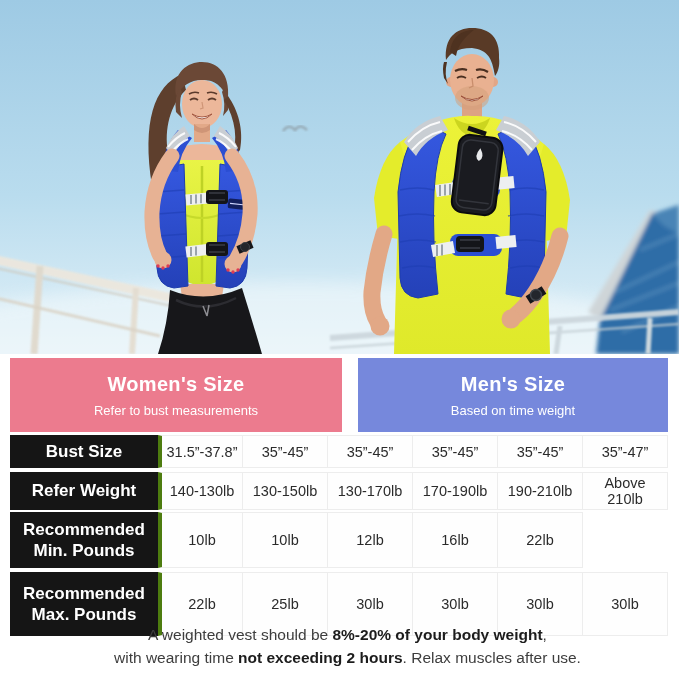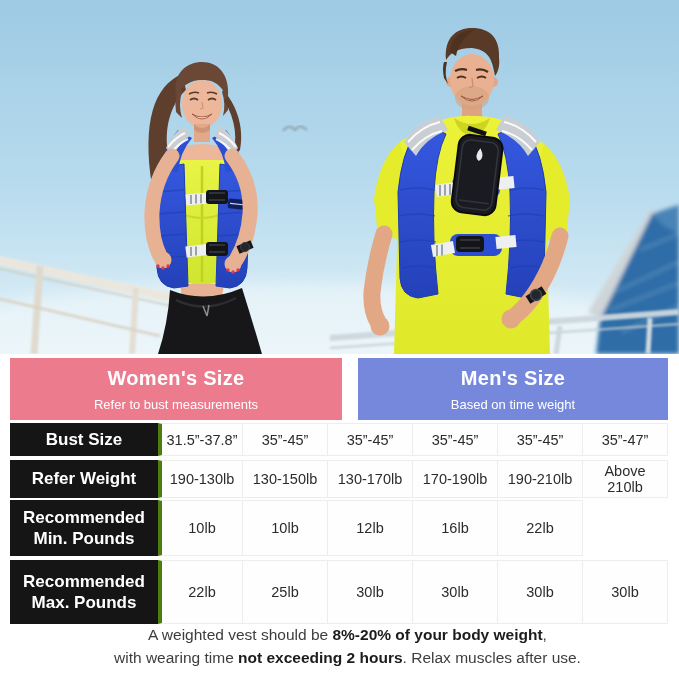--- a/index.html
+++ b/index.html
@@ -4,21 +4,21 @@
 <style>
   * { margin:0; padding:0; box-sizing:border-box; }
   html,body { background:#fff; }
   body { font-family:"Liberation Sans", sans-serif; }
   .page { position:relative; width:679px; height:675px; background:#ffffff; overflow:hidden; }
 
   .photo-wrap { position:absolute; top:0; left:0; width:679px; height:354px; }
   .photo-wrap svg { display:block; }
 
   .size-table { position:absolute; left:10px; top:358px; width:658px; }
-  .group-headers { display:flex; gap:16px; height:62px; }
+  .group-headers { display:flex; gap:16px; height:74px; }
   .gh { display:flex; flex-direction:column; justify-content:center; align-items:center; color:#fff; text-align:center; }
   .gh-women { width:332px; background:#ec7b8e; }
   .gh-men { flex:1; background:#7688dc; }
   .gh-title { font-size:20px; font-weight:700; letter-spacing:.3px; }
   .gh-sub { font-size:13px; margin-top:7px; }
 
   .rows { margin-top:3px; display:flex; flex-direction:column; gap:4px; }
   .t-row { display:grid; grid-template-columns:148px repeat(6,1fr); }
   .t-row.r1 { height:33px; } .t-row.r2 { height:36px; }
   .t-row.r3 { height:56px; } .t-row.r4 { height:64px; }
@@ -229,21 +229,21 @@
         <div class="label-cell">Bust Size</div>
         <div class="data-cell">31.5”-37.8”</div>
         <div class="data-cell">35”-45”</div>
         <div class="data-cell">35”-45”</div>
         <div class="data-cell">35”-45”</div>
         <div class="data-cell">35”-45”</div>
         <div class="data-cell">35”-47”</div>
       </div>
       <div class="t-row r2">
         <div class="label-cell">Refer Weight</div>
-        <div class="data-cell">190-130lb</div>
+        <div class="data-cell">140-130lb</div>
         <div class="data-cell">130-150lb</div>
         <div class="data-cell">130-170lb</div>
         <div class="data-cell">170-190lb</div>
         <div class="data-cell">190-210lb</div>
         <div class="data-cell">Above 210lb</div>
       </div>
       <div class="t-row r3">
         <div class="label-cell">Recommended Min. Pounds</div>
         <div class="data-cell">10lb</div>
         <div class="data-cell">10lb</div>

